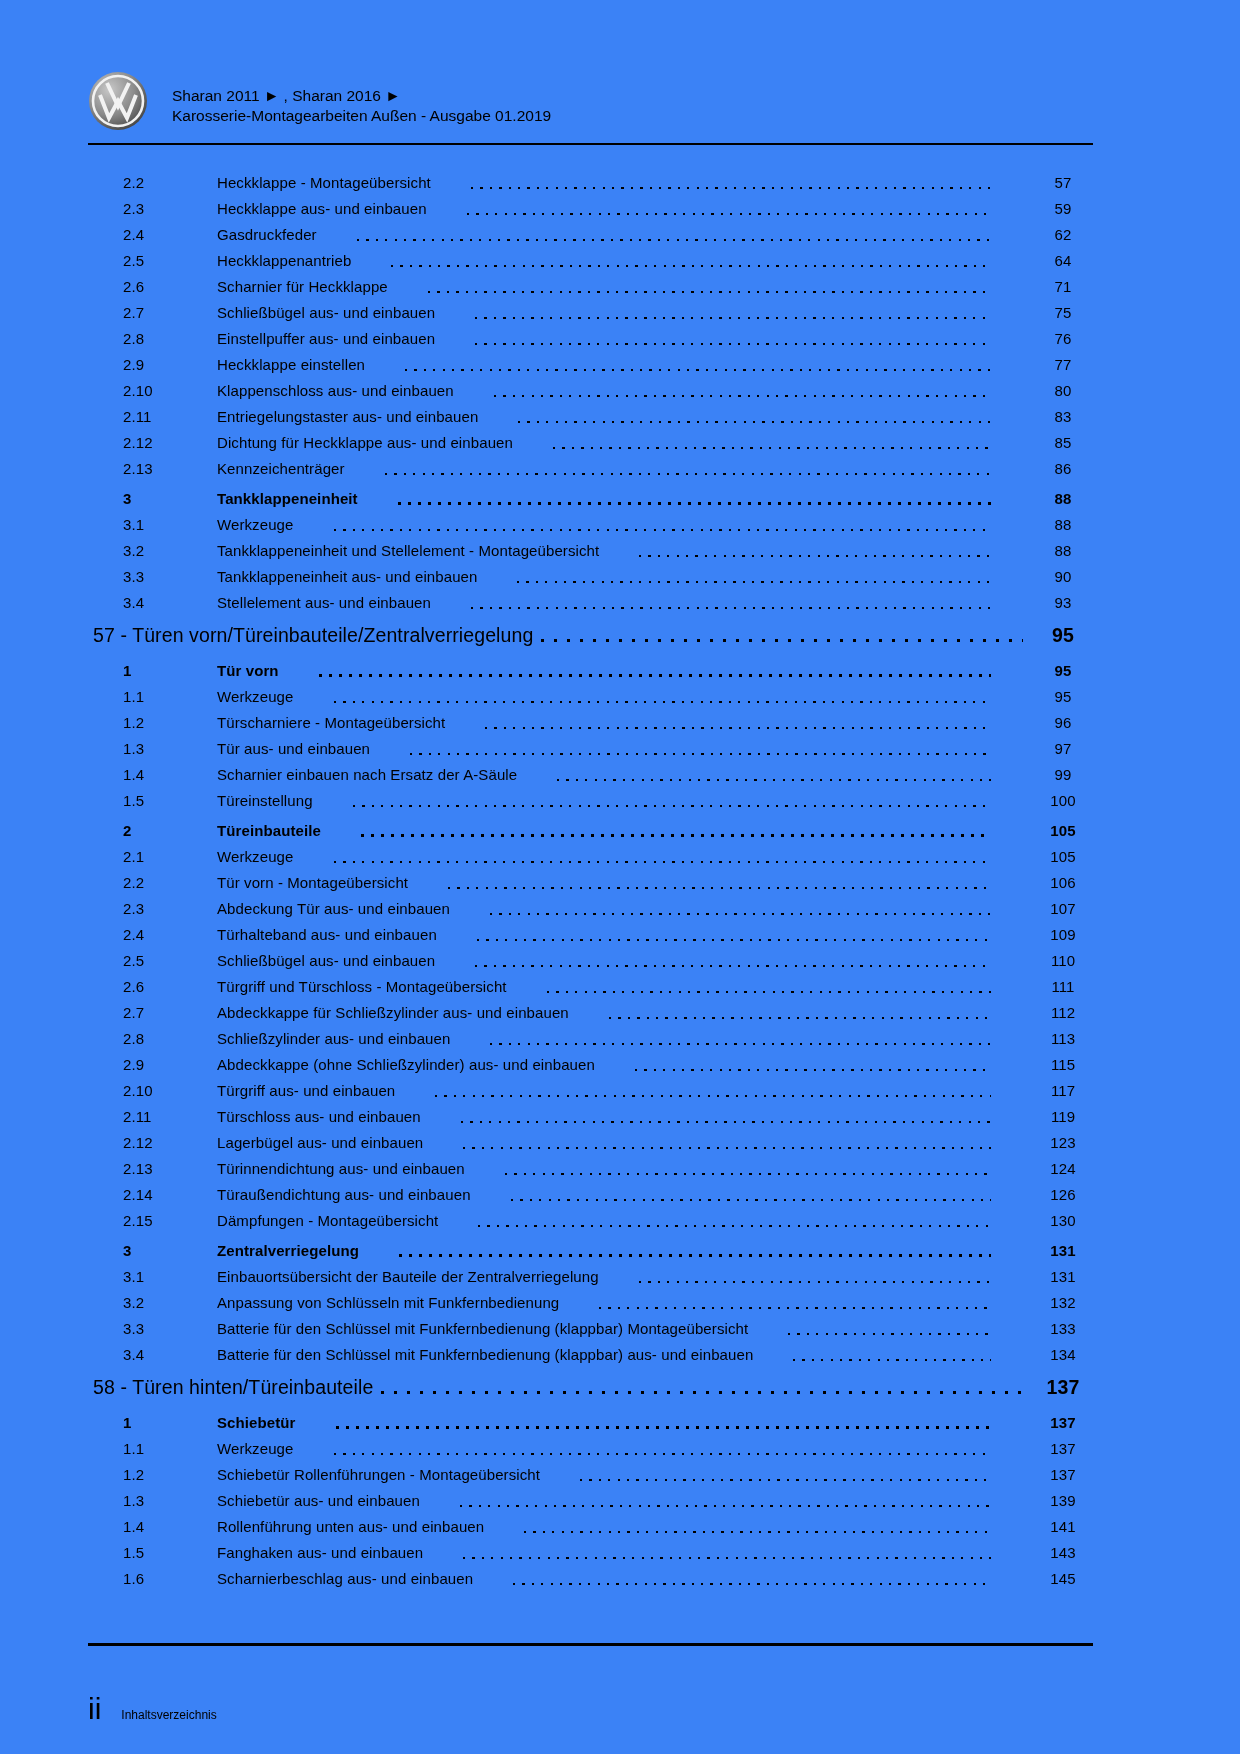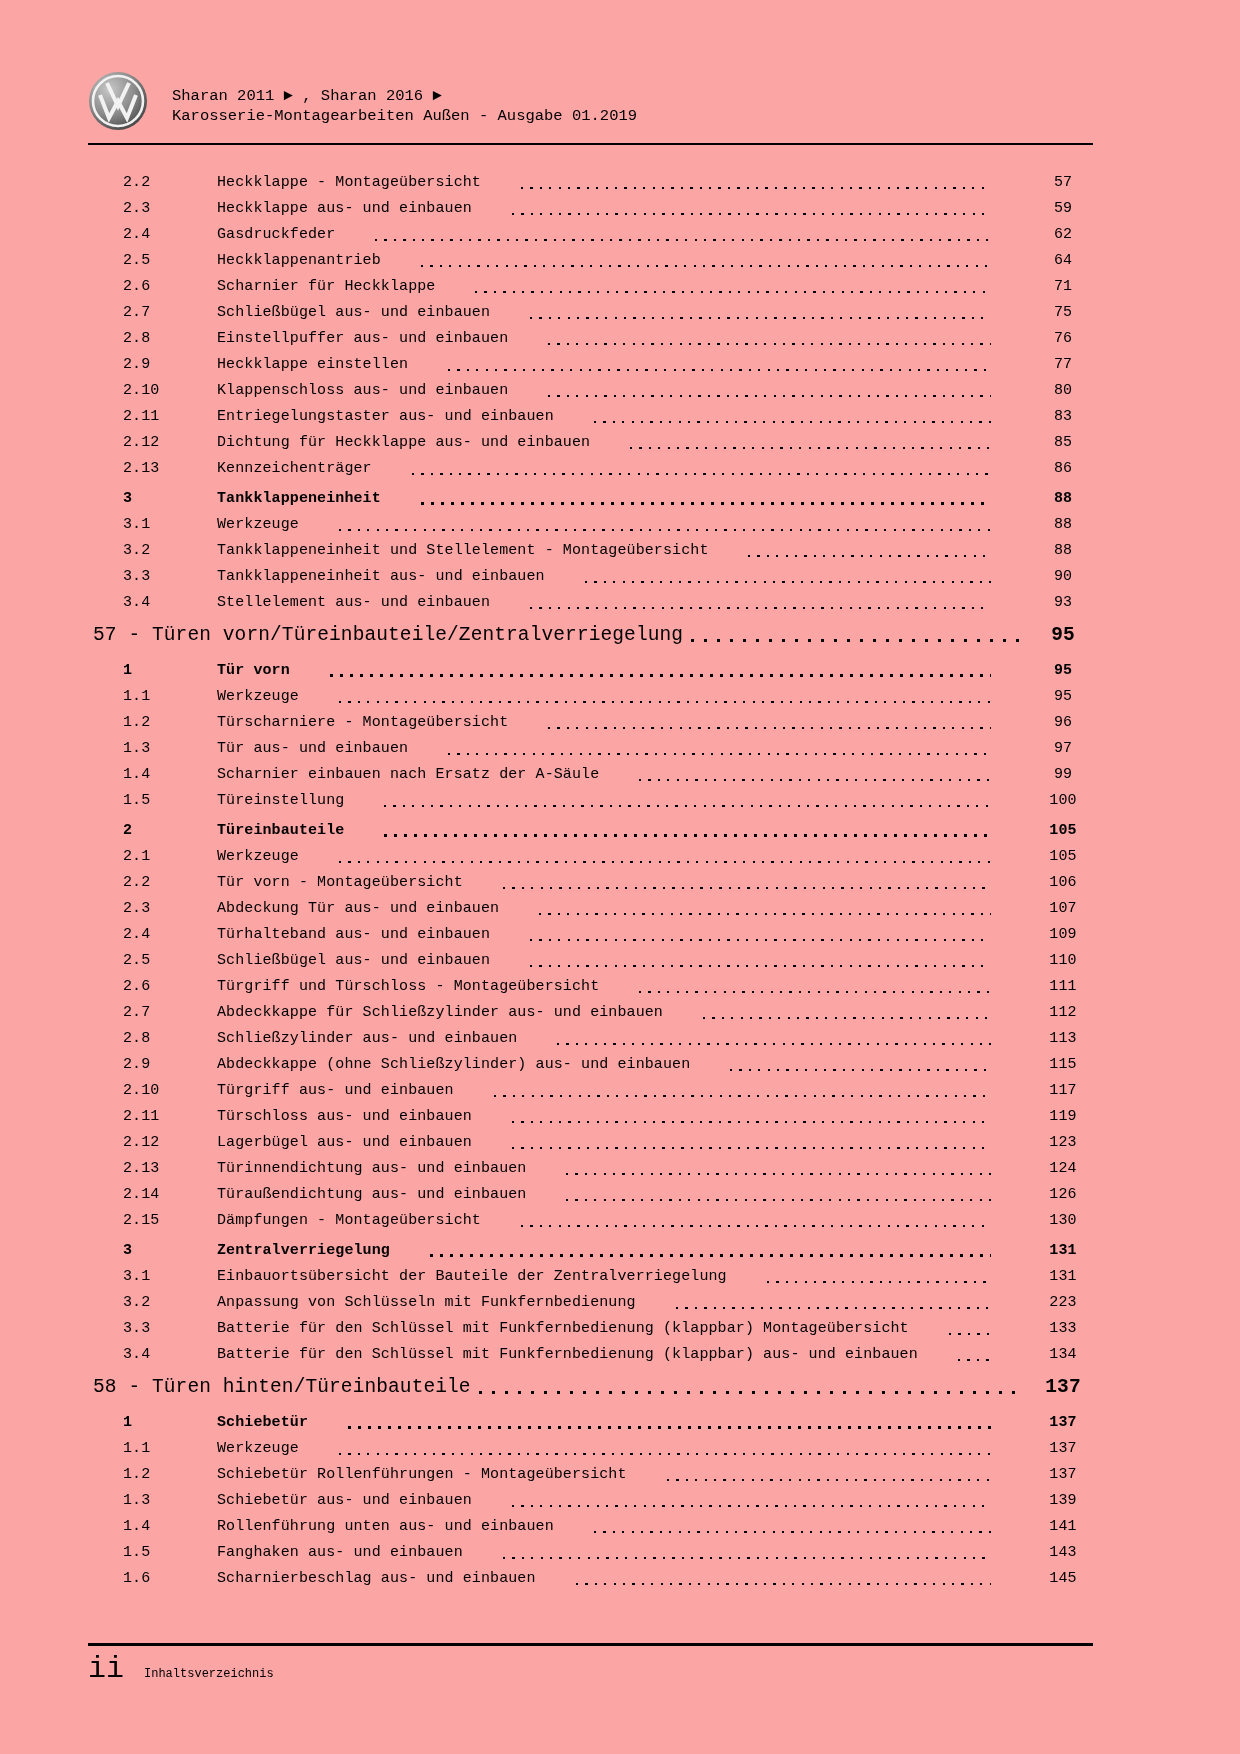--- a/index.html
+++ b/index.html
@@ -1,18 +1,18 @@
 <!DOCTYPE html>
 <html><head>
 <meta charset="utf-8">
 <style>
   html,body { margin:0; padding:0; background:#fff; }
   .page {
-    position:relative; width:1240px; height:1754px; background:#fca5a5;
-    font-family:Liberation Mono, monospace; color:#000; overflow:hidden;
+    position:relative; width:1240px; height:1754px; background:#3b82f6;
+    font-family:Liberation Sans, sans-serif; color:#000; overflow:hidden;
   }
   
   .hdr { position:absolute; left:88px; top:70px; width:1005px; }
   .hdr-logo { position:absolute; left:0; top:0; width:60px; height:62px; }
   .hdr-text { position:absolute; left:84px; top:16px; font-size:15.5px; line-height:20px; white-space:nowrap; }
   .hdr-rule { position:absolute; left:88px; top:143px; width:1005px; height:2px; background:#000; }
   
   #toc { position:absolute; left:88px; top:170px; width:1005px; }
   .row { display:flex; align-items:baseline; line-height:26px; font-size:15px; letter-spacing:0.1px; }
   .row.sub, .row.section { padding-left:35px;gap:32px; }
@@ -27,21 +27,21 @@
   .row.section .leader { height:2.6px; background-image:repeating-linear-gradient(to right,#000 0 2.6px, transparent 2.6px 10px); }
   .row.chapter { font-size:19.5px; line-height:30px; margin:4px 0 8px 0; padding-left:5px; }
   .row.chapter .page-num { font-weight:bold; }
   .row.chapter .leader {
     height:3px; margin-bottom:8px;
     background-image:repeating-linear-gradient(to right,#000 0 3px, transparent 3px 13px);
   }
   
   .ftr-rule { position:absolute; left:88px; top:1643px; width:1005px; height:3px; background:#000; }
   .ftr { position:absolute; left:88px; top:1652px; display:flex; align-items:baseline; gap:20px; }
-  .ftr .roman { font-size:30px; line-height:34px; }
+  .ftr .roman { font-size:30px; line-height:34px;margin-top:40px; }
   .ftr .ftr-text { font-size:12px; }
 </style>
 </head>
 <body>
 
 <div class="page">
 
   <div class="hdr">
     <svg class="hdr-logo" viewBox="0 0 60 62">
       <defs>
@@ -313,21 +313,21 @@
       <div class="row sub">
     <span class="num">3.1</span>
     <span class="title">Einbauortsübersicht der Bauteile der Zentralverriegelung</span>
     <span class="leader"></span>
     <span class="page-num">131</span>
   </div>
       <div class="row sub">
     <span class="num">3.2</span>
     <span class="title">Anpassung von Schlüsseln mit Funkfernbedienung</span>
     <span class="leader"></span>
-    <span class="page-num">223</span>
+    <span class="page-num">132</span>
   </div>
       <div class="row sub">
     <span class="num">3.3</span>
     <span class="title">Batterie für den Schlüssel mit Funkfernbedienung (klappbar) Montageübersicht</span>
     <span class="leader"></span>
     <span class="page-num">133</span>
   </div>
       <div class="row sub">
     <span class="num">3.4</span>
     <span class="title">Batterie für den Schlüssel mit Funkfernbedienung (klappbar) aus- und einbauen</span>

